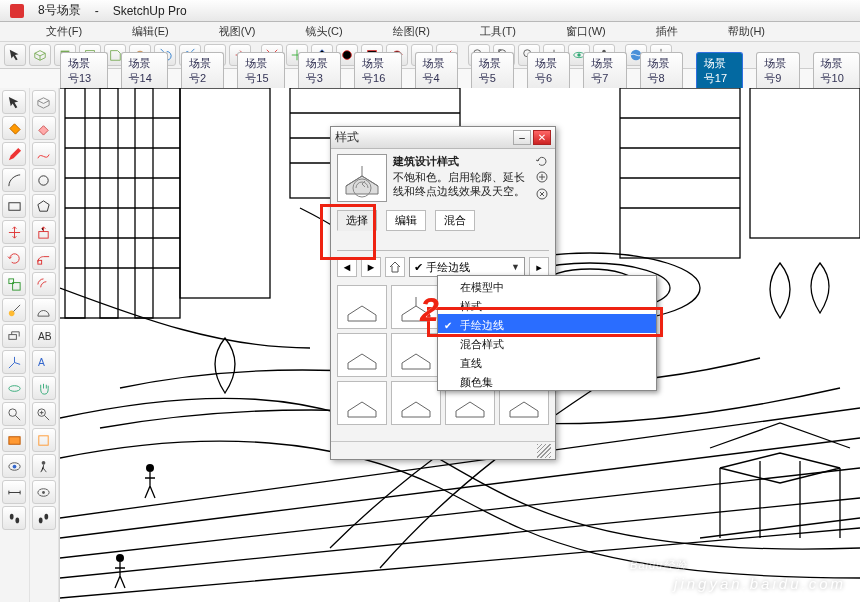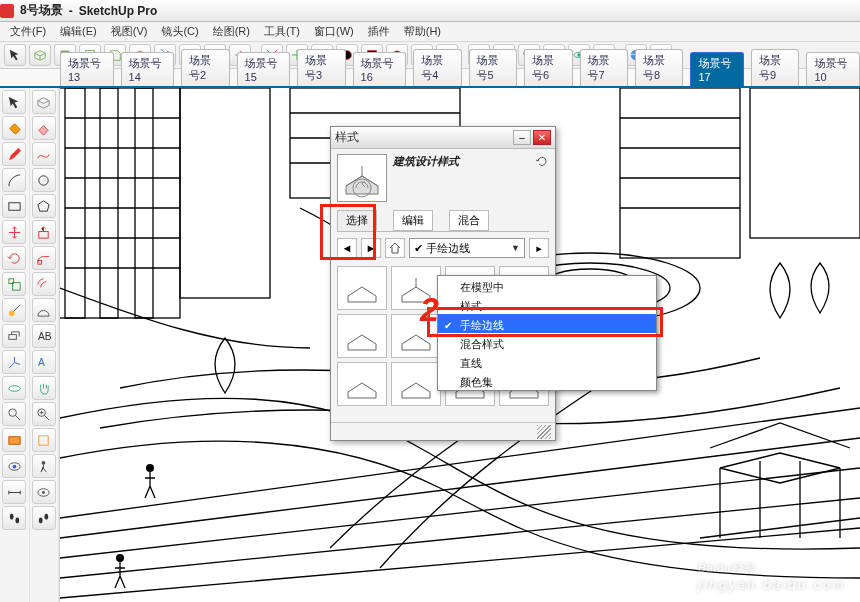--- a/index.html
+++ b/index.html
@@ -1,35 +1,35 @@
 <!DOCTYPE html>
 <html><head>
 <meta charset="utf-8">
 <style>
   * { margin: 0; padding: 0; box-sizing: border-box; font-family: "Microsoft YaHei", sans-serif; font-size: 11px; }
   body { width: 860px; height: 602px; background: #fff; overflow: hidden; position: relative; }
 
   
-  .titlebar { height: 22px; background: linear-gradient(#fefefe,#e8e8e8); border-bottom:1px solid #b8b8b8; display:flex; align-items:center; padding:0 0; gap:6px;font-weight:bold; }
+  .titlebar { height: 22px; background: linear-gradient(#fefefe,#e8e8e8); border-bottom:1px solid #b8b8b8; display:flex; align-items:center; padding:0 10px; gap:14px; }
   .title-icon{ width:14px; height:14px; background:#d33; border-radius:2px; }
   .titlebar span{ color:#222; font-size:12px; }
 
   
   .menubar { height:20px; background:#f4f4f4; border-bottom:1px solid #d6d6d6; display:flex; align-items:center; padding:0 4px; gap:2px; }
-  .menubar span { padding:2px 6px; color:#333; }
+  .menubar span { padding:2px 6px; color:#333;margin-left:36px; }
 
   
   .toolbars { background:#f2f2f2; border-bottom:1px solid #cdcdcd; padding:2px 4px; }
   .tbrow { display:flex; align-items:center; gap:3px; flex-wrap:wrap; }
   .tb { width:22px; height:22px; border:1px solid #c9c9c9; border-radius:3px; background:linear-gradient(#fff,#e6e6e6); display:flex; align-items:center; justify-content:center; }
   .tb svg{ width:14px; height:14px; }
   .sep { width:4px; height:22px; }
 
   
-  .scenetabs { height:22px; background:#f8f8f8; border-bottom:5px solid #0369a1; display:flex; align-items:flex-end; padding-left:60px; gap:7px; }
+  .scenetabs { height:22px; background:#f8f8f8; border-bottom:2px solid #0369a1; display:flex; align-items:flex-end; padding-left:60px; gap:13px; }
   .scenetabs .tab { padding:3px 7px; font-size:11px; color:#335; border:1px solid #b9b9b9; border-bottom:none; background:linear-gradient(#fff,#ececec); border-radius:3px 3px 0 0; }
   .scenetabs .tab.active { background:#0369a1; color:#fff; border-color:#2f6fe0;}
 
   
   .leftbar { position:absolute; top:88px; left:0; width:60px; bottom:0; background:#f4f4f4; border-right:1px solid #d2d2d2; display:flex; }
   .leftcol{ width:30px; display:flex; flex-direction:column; align-items:center; padding-top:2px; gap:2px; border-right:1px solid #e2e2e2;}
   .lb { width:24px; height:24px; border:1px solid #cfcfcf; border-radius:3px; background:linear-gradient(#fff,#e8e8e8); display:flex; align-items:center; justify-content:center;}
   .lb svg{width:15px;height:15px;}
 
   
@@ -39,28 +39,28 @@
   .building{ fill:#111; }
 
   
   .dialog{ position:absolute; left:330px; top:126px; width:226px; background:#f3f3f3; border:1px solid #888; box-shadow:2px 2px 6px rgba(0,0,0,.35);}
   .dlg-title{ height:22px; background:linear-gradient(#fff,#dedede); border-bottom:1px solid #b9b9b9; display:flex; align-items:center; padding:0 4px; justify-content:space-between;}
   .dlg-title .label{ font-size:12px; color:#333;}
   .dlg-btns{ display:flex; gap:2px;}
   .dlg-btn{ width:18px; height:15px; border:1px solid #aaa; background:linear-gradient(#fff,#e2e2e2); display:flex; align-items:center; justify-content:center; font-size:10px;}
   .dlg-btn.close{ background:linear-gradient(#f66,#c22); color:#fff; border-color:#a22;}
   .dlg-body{ padding:5px 6px 8px; }
-  .stylehead{ display:flex; gap:6px;font-style:italic; }
+  .stylehead{ display:flex; gap:6px; }
   .stylethumb{ width:50px; height:48px; border:1px solid #999; background:#fff; display:flex; align-items:center; justify-content:center;}
   .stylethumb svg{width:40px;height:40px;}
   .styledesc{ flex:1; font-size:11px; color:#222; line-height:14px;}
   .styledesc .name{ font-weight:bold; margin-bottom:2px; display:flex; justify-content:space-between;}
   .smallicon{ width:14px; height:14px; display:inline-block;}
 
-  .dlg-tabs{ margin-top:8px; display:flex; align-items:center; gap:16px; border-bottom:1px solid #bbb; padding-bottom:0;}
+  .dlg-tabs{ margin-top:8px; display:flex; align-items:center; gap:9px; border-bottom:1px solid #bbb; padding-bottom:19px;}
   .dlg-tabs .dtab{ padding:2px 8px; border:1px solid #bbb; background:#fff; }
   .dlg-tabs .dtab.active{ background:#eee; border-bottom-color:#eee;}
 
   .navrow{ display:flex; align-items:center; gap:4px; margin-top:6px;}
   .navbtn{ width:20px; height:20px; border:1px solid #bbb; background:#fff; display:flex; align-items:center; justify-content:center;}
   .combobox{ flex:1; height:20px; border:1px solid #999; background:#fff; display:flex; align-items:center; padding:0 4px; justify-content:space-between;}
   .combobox .chev{ font-size:9px; color:#333;}
 
   .thumbgrid{ margin-top:8px; display:grid; grid-template-columns: repeat(4, 1fr); gap:4px;}
   .thumb{ height:44px; border:1px solid #bbb; background:#fff; display:flex; align-items:center; justify-content:center;}
@@ -76,21 +76,21 @@
   .popup .check::before{ content:"✔"; position:absolute; left:6px; font-size:10px; color:#222;}
   .popup .item.selected.check::before{ color:#fff;}
 
   
   .redbox1{ position:absolute; border:3px solid #e21; left:320px; top:204px; width:56px; height:56px; pointer-events:none;}
   .redbox2{ position:absolute; border:3px solid #e21; left:427px; top:307px; width:236px; height:30px; pointer-events:none;}
   .redmark{ position:absolute; left:420px; top:290px; color:#e21; font-size:34px; font-weight:bold; font-style:italic; pointer-events:none; text-shadow:0 0 1px #fff;}
 
   
   .watermark{ position:absolute; right:14px; bottom:10px; opacity:.35; font-size:22px; font-style:italic; color:#fff; text-shadow:0 0 4px #000; pointer-events:none; letter-spacing:1px;}
-  .watermark small{ display:block; font-size:12px; letter-spacing:3px;}
+  .watermark small{ display:block; font-size:15px; letter-spacing:3px;margin-left:44px;}
 </style>
 </head>
 <body>
 
 <div class="titlebar">
   <div class="title-icon"></div>
   <span>8号场景</span>
   <span>-</span>
   <span>SketchUp Pro</span>
 </div>
@@ -541,20 +541,33 @@
           </svg>
       </div>
       <div class="styledesc">
         <div class="name">
           <span>建筑设计样式</span>
           <span class="smallicon"><svg viewBox="0 0 14 14">
                 <path d="M3 7a4 4 0 1 1 1 3" stroke="#555" fill="none"></path>
                 <path d="M3 7l-2-1M3 7l1-2" stroke="#555"></path>
               </svg></span>
         </div>
+        <div style="display:flex; gap:4px; align-items:flex-start;">
+          <span style="flex:1">不饱和色。启用轮廓、延长线和终点边线效果及天空。</span>
+          <span style="display:flex;flex-direction:column;gap:3px;">
+            <span class="smallicon"><svg viewBox="0 0 14 14">
+                  <circle cx="7" cy="7" r="5" stroke="#555" fill="none"></circle>
+                  <path d="M7 4v6M4 7h6" stroke="#555"></path>
+                </svg></span>
+            <span class="smallicon"><svg viewBox="0 0 14 14">
+                  <circle cx="7" cy="7" r="5" stroke="#555" fill="none"></circle>
+                  <path d="M5 5l4 4M9 5l-4 4" stroke="#555"></path>
+                </svg></span>
+          </span>
+        </div>
       </div>
     </div>
 
     <div class="dlg-tabs">
       <div class="dtab active">选择</div>
       <div class="dtab">编辑</div>
       <div class="dtab">混合</div>
     </div>
 
     <div class="navrow">

